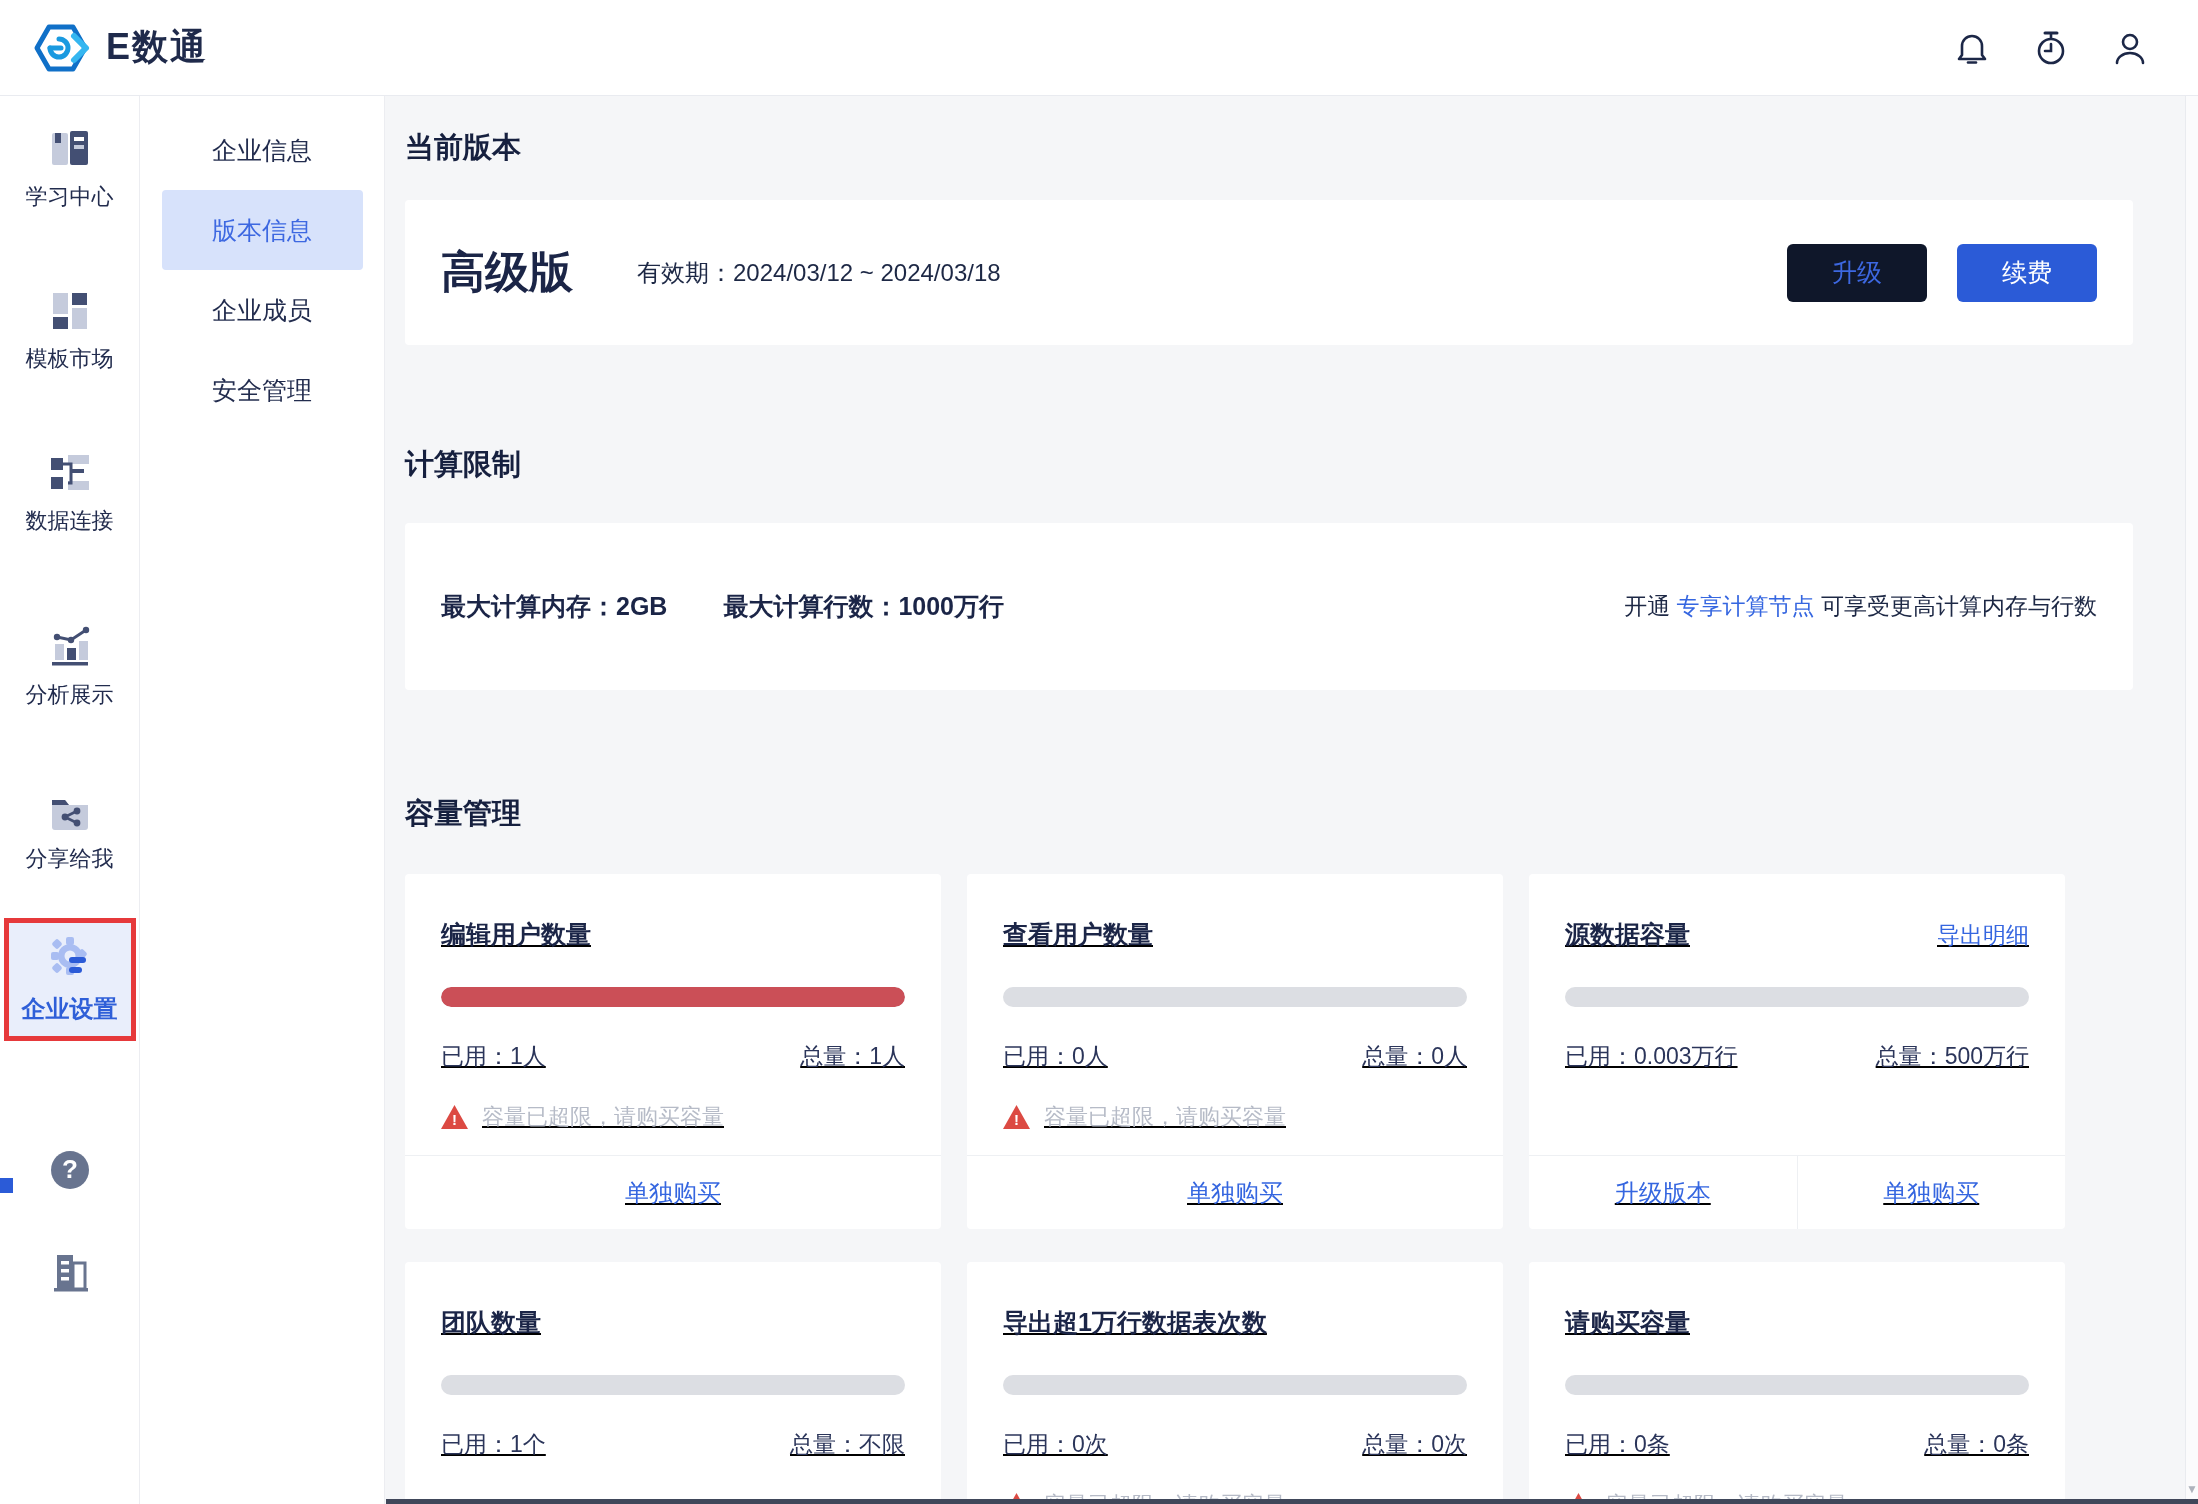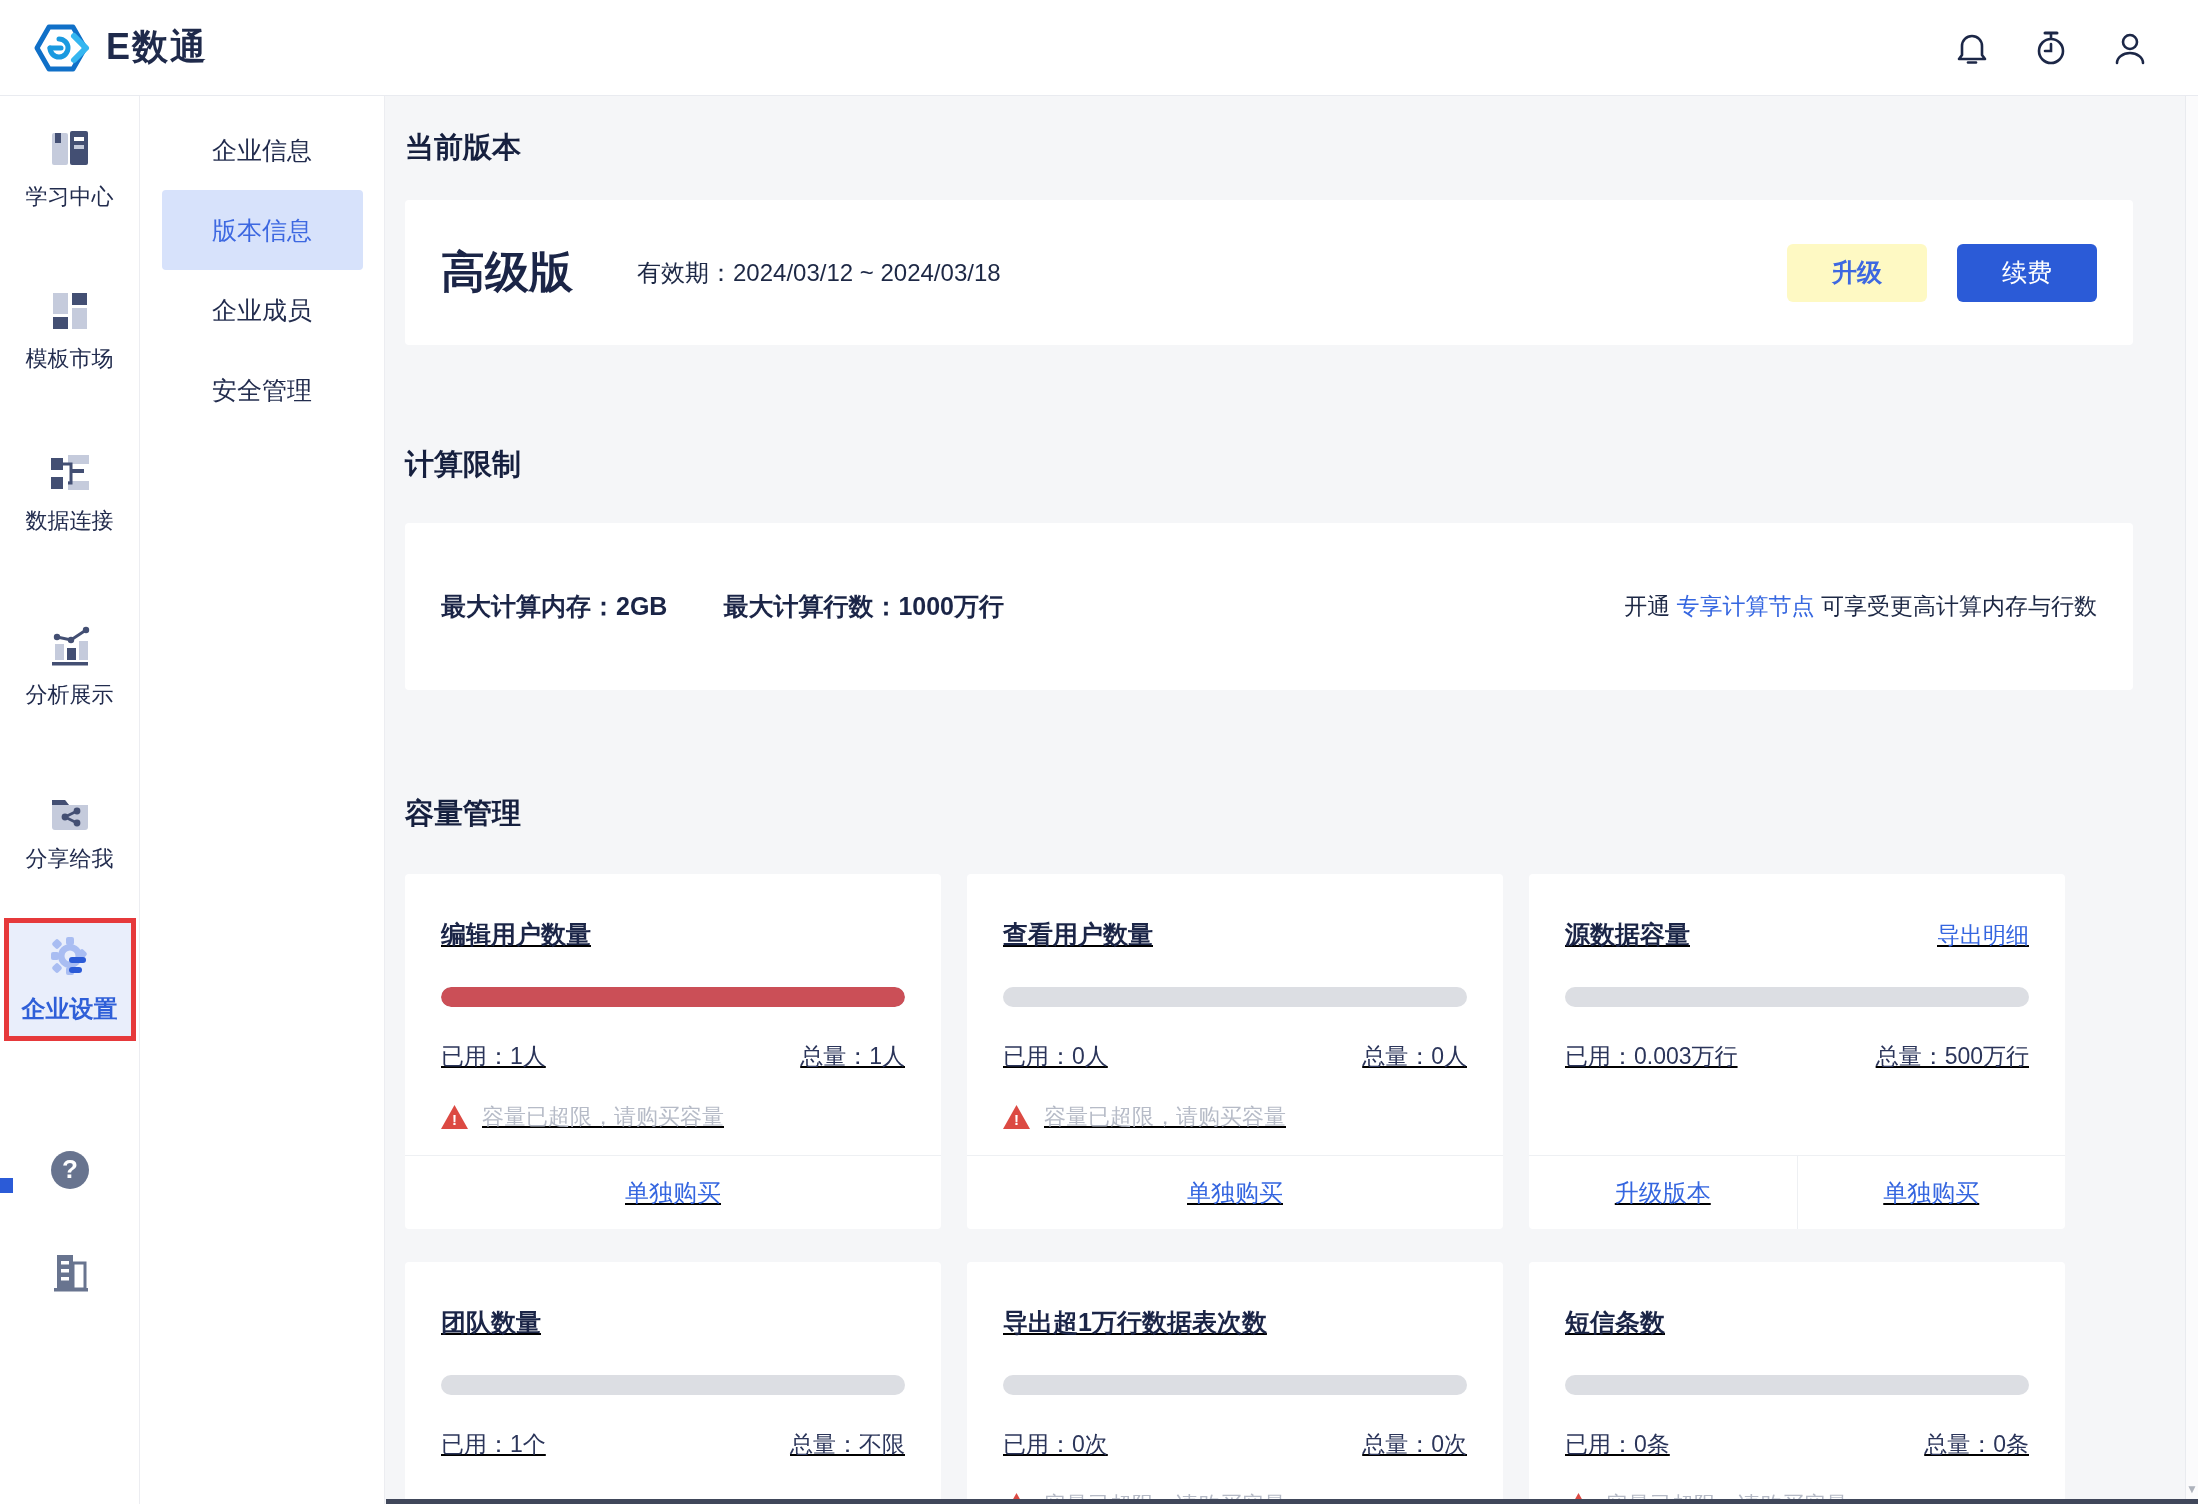--- a/index.html
+++ b/index.html
@@ -43,21 +43,21 @@
   .sec-h { font-size:29px; font-weight:700; color:#16203f; }
   .h1 { margin-top:32px; } .h2 { margin-top:100px; } .h3 { margin-top:104px; }
 
   .panel { background:#fff; border-radius:4px; }
   .version-panel { margin-top:32px; height:145px; width:1728px; display:flex; align-items:center; padding:0 36px; }
   .plan-name { font-size:44px; font-weight:800; color:#1b2547; }
   .validity { margin-left:64px; font-size:24px; color:#1d2845; }
   .btns { margin-left:auto; display:flex; gap:30px; }
   .btn { width:140px; height:58px; border:none; border-radius:6px; font-size:25px; cursor:pointer;
          font-family:"Liberation Sans", sans-serif; }
-  .btn-light { background:#fef9c3; color:#3d68e1;font-weight:bold; }
+  .btn-light { background:#0f172a; color:#3d68e1; }
   .btn-primary { background:#2b5bd7; color:#fff; }
 
   .compute-panel { margin-top:38px; height:167px; width:1728px; display:flex; align-items:center; padding:0 36px; }
   .compute-left { display:flex; flex-direction:column; gap:18px; }
   .compute-row1 { display:flex; gap:56px; }
   .compute-row1 span { font-size:25px; font-weight:700; color:#1b2547; }
   .compute-desc { font-size:23px; color:#a9afbd; }
   .compute-tip { margin-left:auto; font-size:23px; color:#1d2845; white-space:nowrap; }
   .compute-tip a { color:#3566e0; text-decoration:none; cursor:pointer; }
 
@@ -360,21 +360,21 @@
             <div class="card-warn">
               <span class="warn-icon"></span>
               <span>容量已超限，请购买容量</span>
             </div>
           </div>
         </div>
 
         <div class="card">
           <div class="card-body">
             <div class="card-head">
-                <span class="card-title">短信条数</span>
+                <span class="card-title">请购买容量</span>
               </div>
             <div class="track">
                 <div class="fill" style="width: 0%; background: rgb(220, 222, 227);"></div>
               </div>
             <div class="card-stats">
               <span>已用：0条</span>
               <span>总量：0条</span>
             </div>
             <div class="card-warn">
               <span class="warn-icon"></span>

